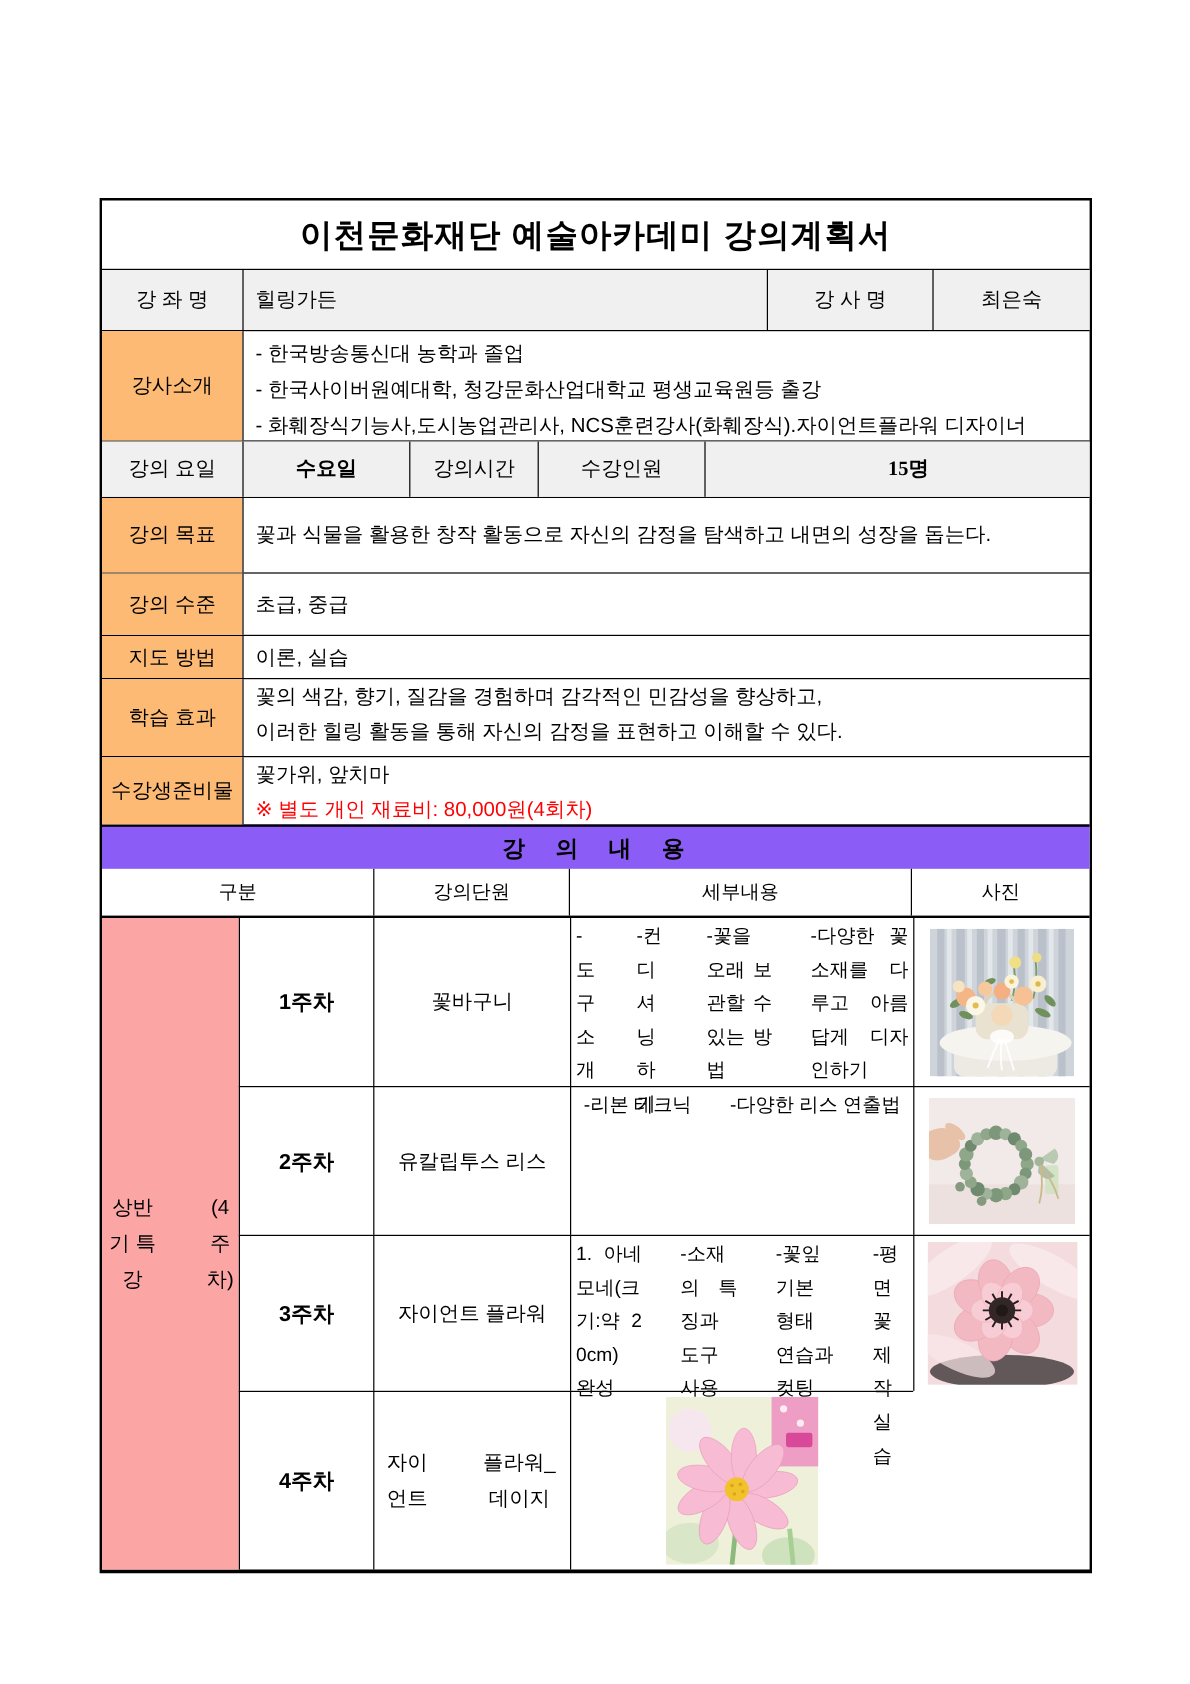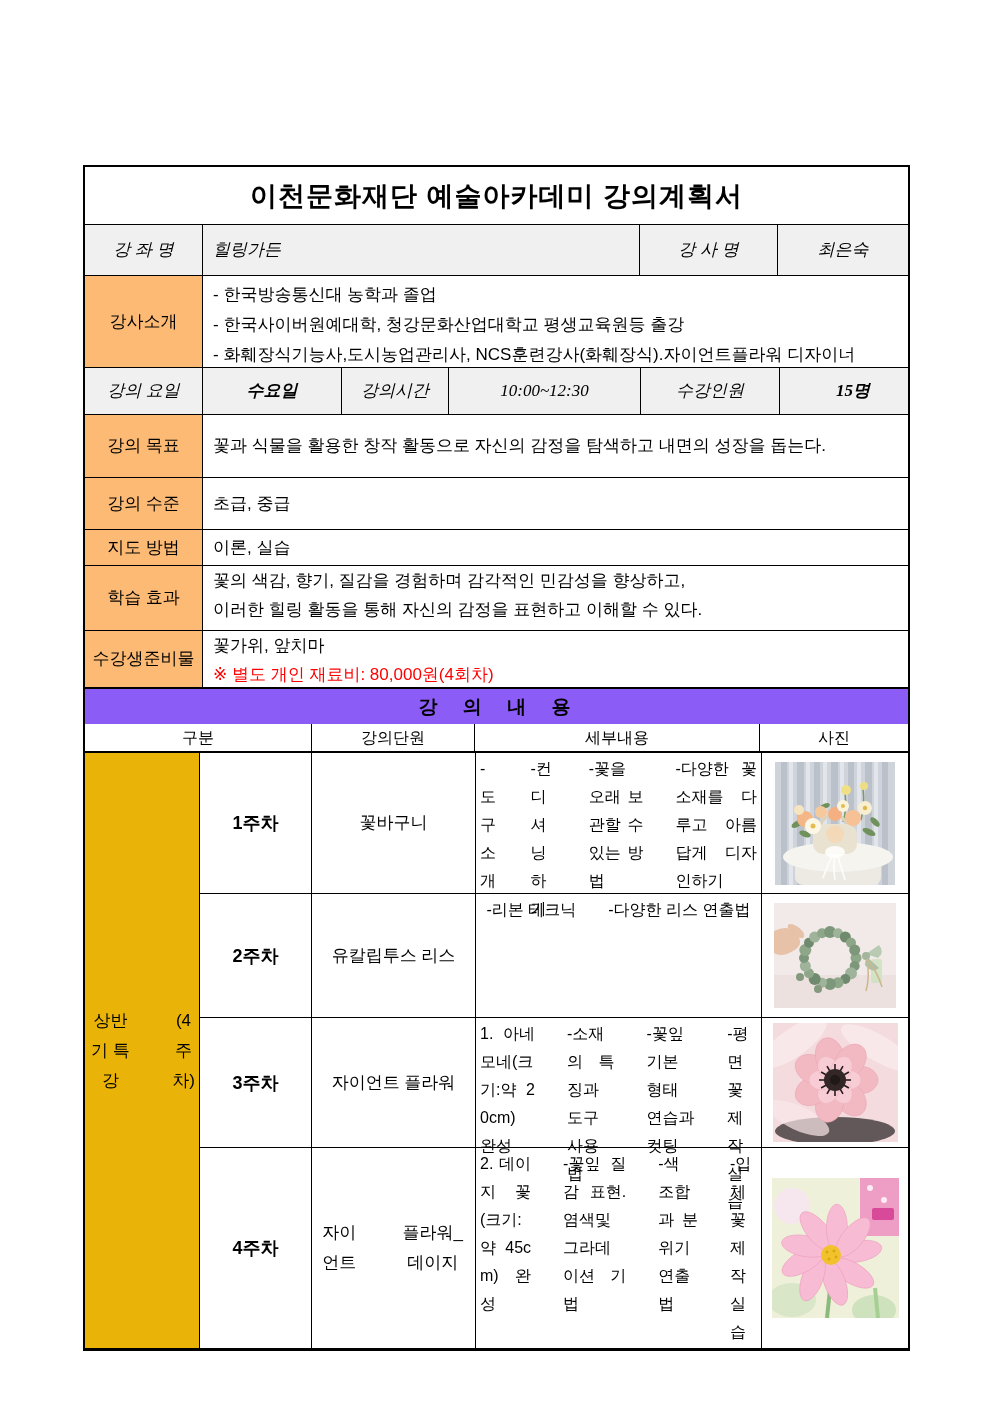--- a/index.html
+++ b/index.html
@@ -9,21 +9,21 @@
        border:2px solid #000;border-bottom-width:3px;background:#fff;}
   .row{display:flex;border-top:1px solid #000;box-sizing:border-box;}
   .row.first{border-top:0;}
   .cell{box-sizing:border-box;border-left:1px solid #000;display:flex;
         align-items:center;padding:0 10px;font-size:17px;line-height:26px;}
   .cell.nol{border-left:0;}
   .label{justify-content:center;background:#fdba74;padding:0 2px;text-align:center;}
   .w-label{width:117px;flex:0 0 117px;}
   .grow{flex:1 1 auto;}
   .center{justify-content:center;text-align:center;}
-  .grayrow .cell{background:#f0f0f0;font-style:italic;}
+  .grayrow .cell{background:#f0f0f0;}
   .r-title{height:57px;align-items:center;justify-content:center;display:flex;}
   .r-title .t{font-size:27px;font-weight:bold;letter-spacing:1px;}
   .r-course{height:51px;}
   .w-ilabel{width:138px;flex:0 0 138px;}
   .w-ivalue{width:131px;flex:0 0 131px;}
   .r-intro{height:92px;}
   .r-intro .lines{display:block;padding:4px 10px;}
   .r-intro .lines div{line-height:30px;}
   .r-day{height:47px;}
   .c-day{width:139px;flex:0 0 139px;font-weight:bold;}
@@ -36,32 +36,32 @@
   .r-method{height:36px;}
   .r-effect{height:65px;}
   .r-effect .lines div,.r-mat .lines div{line-height:29px;}
   .r-mat{height:57px;}
   .lines{display:block;}
   .just{word-break:break-all;text-align:justify;}
   .red{color:#ff0000;}
   .r-banner{height:35px;border-top:2px solid #000;background:#8b5cf6;
             display:flex;align-items:center;justify-content:center;}
   .r-banner .t{font-size:19px;font-weight:bold;word-spacing:12px;letter-spacing:4px;}
-  .r-headers{height:27px;border-top:2px solid #000;}
+  .r-headers{height:39px;border-top:2px solid #000;}
   .r-headers .cell{justify-content:center;padding:0 2px;font-size:16px;}
   .h-cat{width:226px;flex:0 0 226px;}
   .h-unit{width:163px;flex:0 0 163px;}
   .h-det{width:285px;flex:0 0 285px;}
   .weeks-grid{display:grid;border-top:2px solid #000;
       grid-template-columns:114px 112px 164px 286px 1fr;
       grid-template-rows:140px 124px 130px auto;}
   .wcell{box-sizing:border-box;border-left:1px solid #000;border-top:1px solid #000;
          display:flex;align-items:center;justify-content:center;gap:32px;}
   .weeks-grid > :nth-child(-n+5){border-top:0;}
-  .cat-cell{grid-row:1/5;grid-column:1;border-left:0;background:#eab308;
+  .cat-cell{grid-row:1/5;grid-column:1;border-left:0;background:#fca5a5;
             font-size:17px;line-height:30px;text-align:center;}
   .week-cell{font-weight:bold;font-size:18px;}
   .unit-cell{font-size:17px;line-height:30px;text-align:center;padding:0 4px;}
   .det-cell{align-items:stretch;justify-content:center;padding:2px 4px;}
   .det-cell div{font-size:16px;line-height:28px;text-align:justify;word-break:break-all;}
   .photo-cell{padding:4px 0;}
   .photo-cell svg{display:block;}
 </style>
 </head>
 <body>
@@ -85,21 +85,20 @@
         <div>- 한국방송통신대 농학과 졸업</div>
         <div>- 한국사이버원예대학, 청강문화산업대학교 평생교육원등 출강</div>
         <div>- 화훼장식기능사,도시농업관리사, NCS훈련강사(화훼장식).자이언트플라워 디자이너</div>
       </div>
   </div>
 
   <div class="row r-day grayrow">
     <div class="cell label w-label nol">강의 요일</div>
     <div class="cell c-day center">수요일</div>
     <div class="cell label c-tlabel">강의시간</div>
-    <div class="cell c-time center">10:00~12:30</div>
     <div class="cell label c-clabel">수강인원</div>
     <div class="cell grow center c-cap">15명</div>
   </div>
 
   <div class="row r-goal">
     <div class="cell label w-label nol">강의 목표</div>
     <div class="cell grow just">꽃과 식물을 활용한 창작 활동으로 자신의 감정을 탐색하고 내면의 성장을 돕는다.</div>
   </div>
 
   <div class="row r-level">
@@ -310,26 +309,20 @@
         <circle cx="62" cy="57" r="11" fill="#332626"></circle>
         <circle cx="62" cy="57" r="5" fill="#211818"></circle>
       </svg>
     </div>
 
     <div class="wcell week-cell">4주차</div>
     <div class="wcell unit-cell">
         <div>자이언트</div>
         <div>플라워_데이지</div>
       </div>
-    <div class="wcell det-cell">
-        <div>2. 데이지 꽃(크기:약 45cm) 완성</div>
-        <div>-꽃잎 질감 표현.염색및 그라데이션 기법</div>
-        <div>-색 조합과 분위기 연출법</div>
-        <div>-입체꽃 제작실습</div>
-      </div>
     <div class="wcell photo-cell">
       <svg width="127" height="140" viewBox="0 0 127 140">
         <rect width="127" height="140" fill="#eff0da"></rect>
         <circle cx="20" cy="28" r="18" fill="#f6e7ee"></circle>
         <rect x="88" y="0" width="39" height="58" fill="#ed8fc0" opacity="0.85"></rect>
         <circle cx="98" cy="10" r="3" fill="#fff" opacity="0.8"></circle>
           <circle cx="112" cy="22" r="3" fill="#fff" opacity="0.8"></circle>
         <rect x="100" y="30" width="22" height="12" rx="2" fill="#d9499a"></rect>
         <ellipse cx="20" cy="122" rx="24" ry="17" fill="#d9e6c8"></ellipse>
         <ellipse cx="102" cy="132" rx="22" ry="15" fill="#cde2bd"></ellipse>

